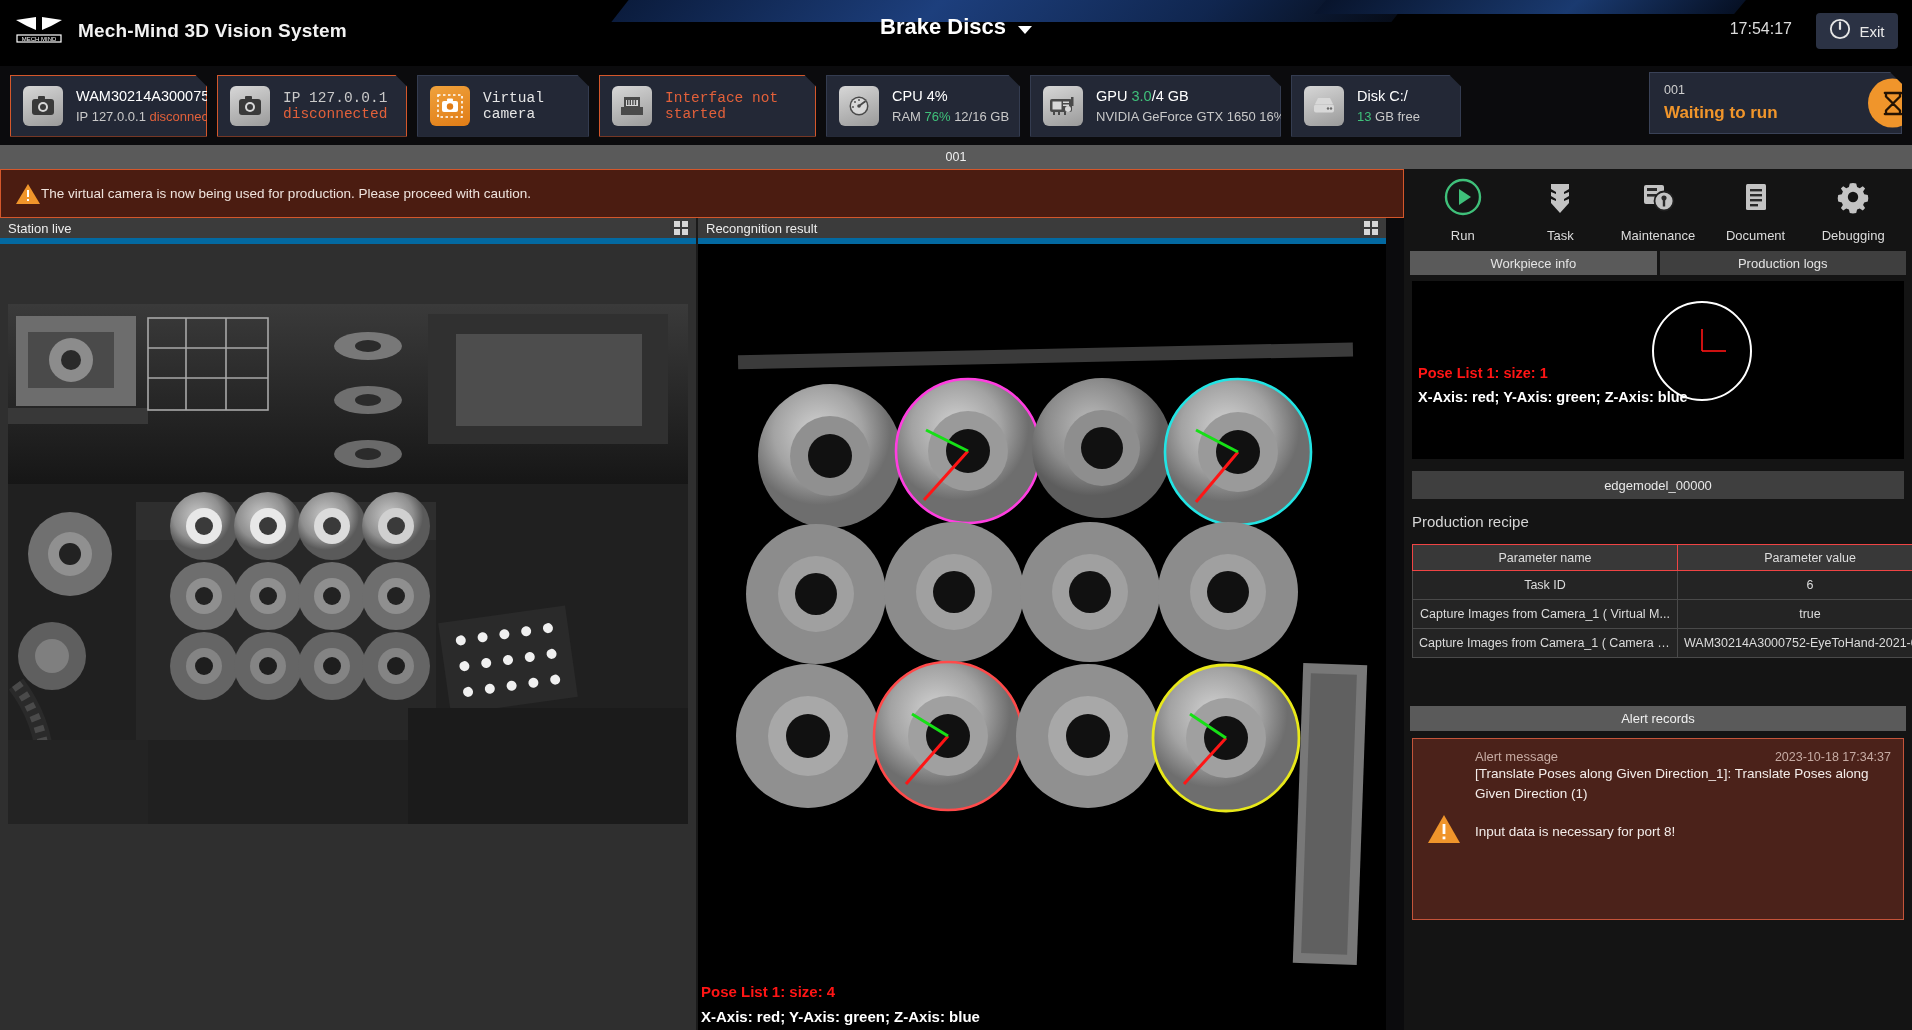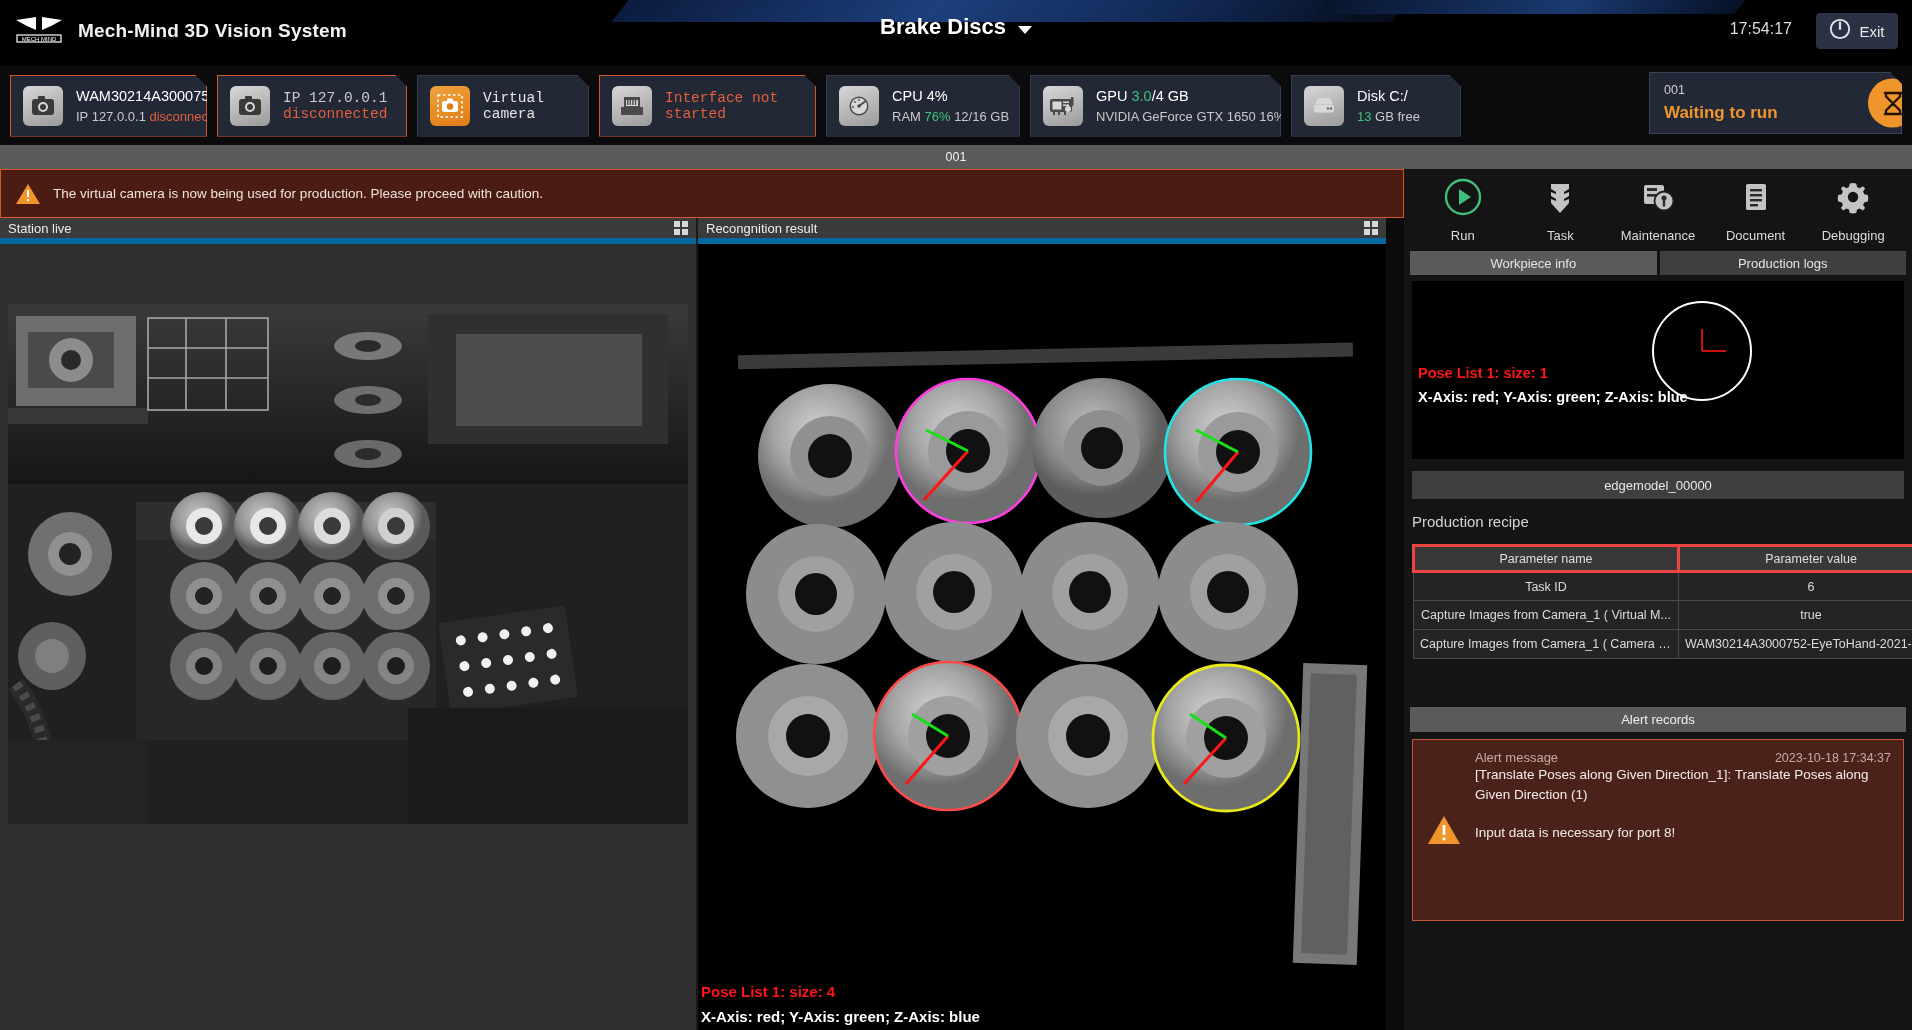--- a/index.html
+++ b/index.html
@@ -109,21 +109,21 @@
   .tabstrip {
     position:absolute; left:0; top:145px; width:1912px; height:24px;
     background:#5a5a5a; display:flex; align-items:center; justify-content:center;
   }
   .tabstrip .tab-label { font-size:12.5px; color:#f0f0f0; }
 
   
   .warnbar {
     position:absolute; left:0; top:169px; width:1404px; height:49px;
     background:#4b1c11; border:1px solid #d4572b;
-    display:flex; align-items:center; gap:12px; padding:0 14px;
+    display:flex; align-items:center; padding:0 14px;
   }
   .warn-tri { width:26px; height:24px; flex:none; }
   .warn-txt { font-size:13.5px; color:#efe3dd; }
 
   
   .panel-head {
     height:26px; background:#3b3b3b; border-bottom:6px solid #0369a1;
     display:flex; align-items:center; justify-content:space-between; padding:0 8px;
   }
   .panel-head .ph-title { font-size:13px; color:#ededed; }
@@ -183,21 +183,21 @@
     margin:12px 8px; height:28px; background:#3f3f3f;
     display:flex;align-items:center;justify-content:center;
     font-size:13px; color:#e8e8e8;
   }
 
   .sec-title { margin:14px 0 0 8px; font-size:15px; color:#d6d6d6; }
 
   .rtable { margin:14px 8px 0 8px; border:1px solid #4a4a4a; border-collapse:collapse; width:calc(100% - 16px); }
   .rtable th {
     background:#383838; font-weight:normal; font-size:12.5px; color:#dedede;
-    height:26px; border:3px solid #ef4444;
+    height:26px; border:1px solid #ef4444;
   }
   .rtable td {
     background:#242424; font-size:12.5px; color:#dcdcdc; height:29px;
     border:1px solid #4a4a4a; text-align:center; padding:0 6px;
     white-space:nowrap; overflow:hidden; text-overflow:ellipsis; max-width:265px;
   }
   .rtable td.wide { max-width:265px; }
 
   .alert-head {
     margin:48px 6px 0 6px; height:25px; background:#5a5a5a;

